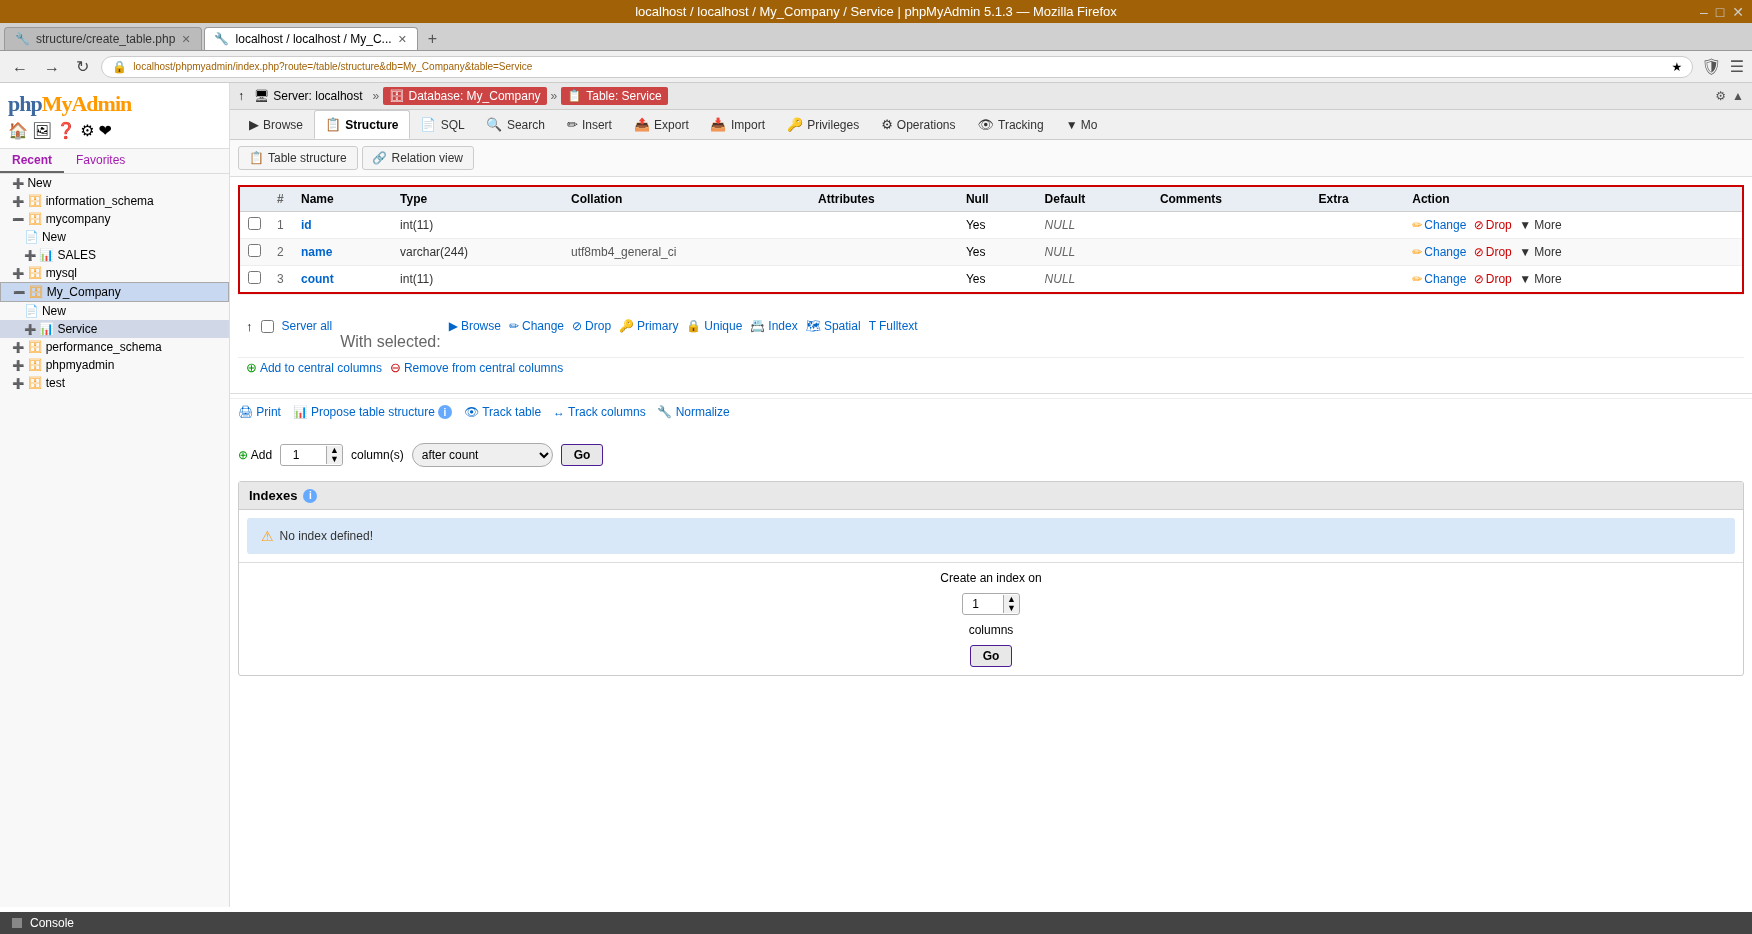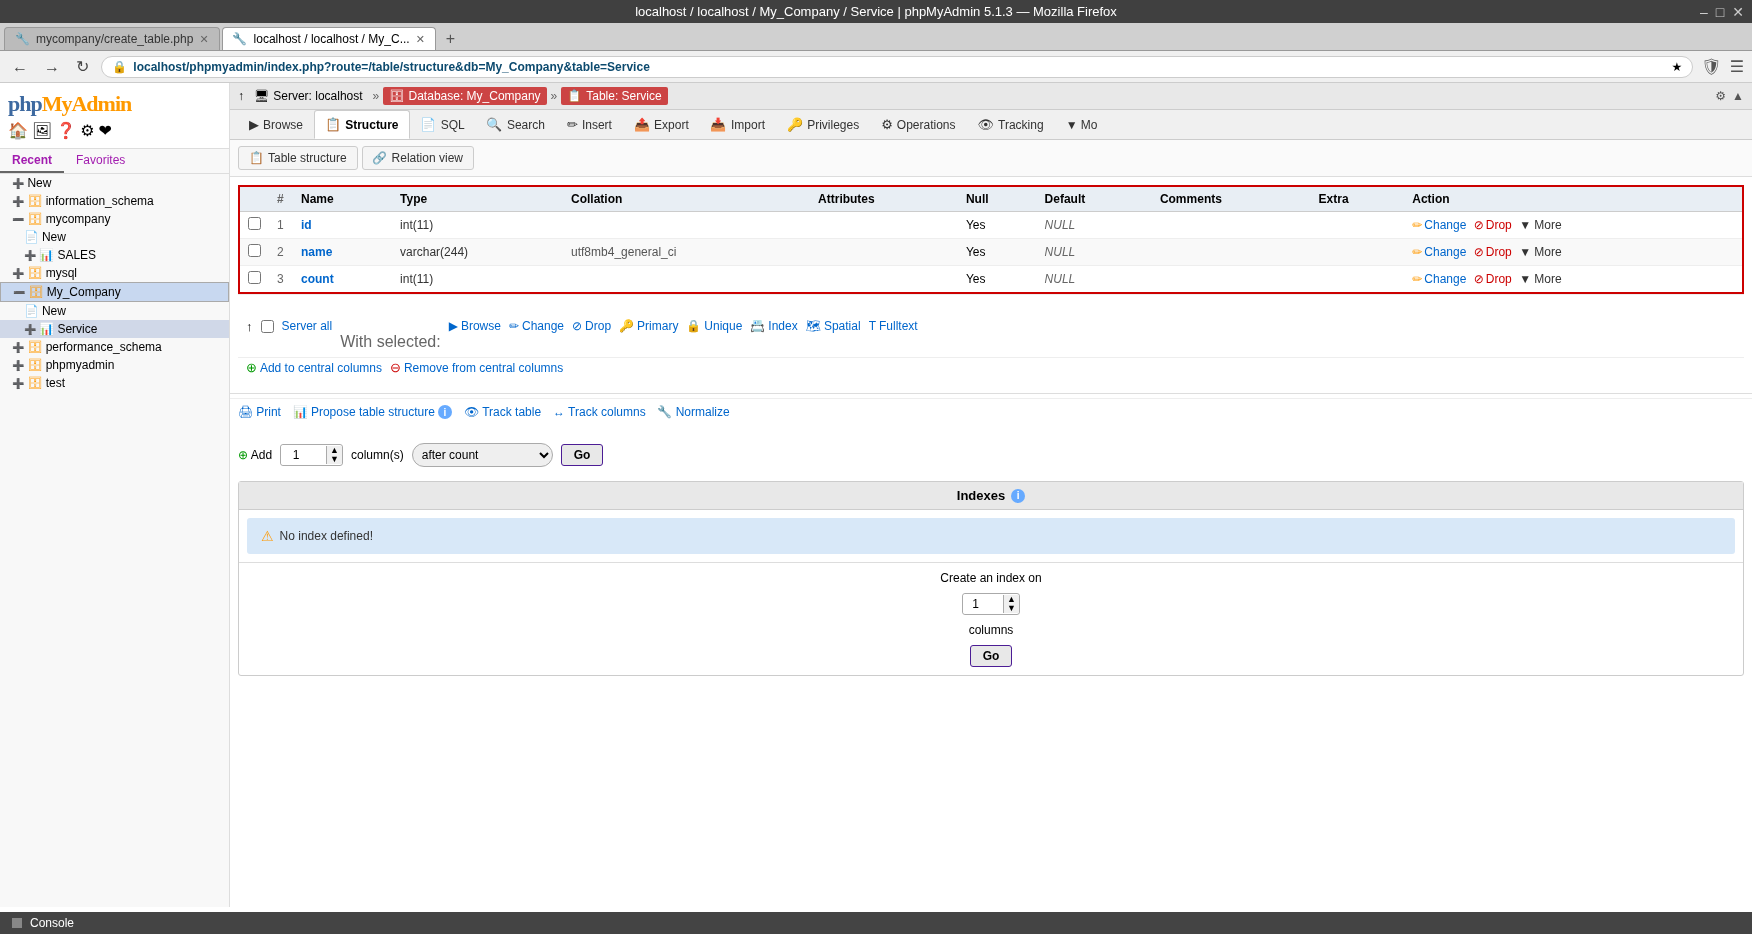--- a/index.html
+++ b/index.html
@@ -1,20 +1,20 @@
 <!DOCTYPE html>
 <html><head>
   <meta charset="utf-8">
   <style>
     * { box-sizing: border-box; margin: 0; padding: 0; }
     body { font-family: Arial, sans-serif; font-size: 13px; background: #fff; overflow: hidden; }
 
     
     .title-bar {
-      background: #404040;
+      background: #a16207;
       color: #fff;
       text-align: center;
       padding: 4px 8px;
       font-size: 13px;
       display: flex;
       align-items: center;
       justify-content: center;
       position: relative;
     }
     .title-bar-controls {
@@ -70,21 +70,21 @@
       flex: 1;
       border: 1px solid #ccc;
       border-radius: 12px;
       padding: 3px 10px;
       font-size: 12px;
       background: #fff;
       display: flex;
       align-items: center;
       gap: 6px;
     }
-    .address-text { flex: 1; color: #0c4a6e; font-size: 12px; font-weight: bold; }
+    .address-text { flex: 1; color: #a16207; font-size: 10px; }
     .address-bar-icons { display: flex; gap: 8px; color: #555; font-size: 16px; }
 
     
     .main-layout {
       display: flex;
       height: calc(934px - 110px);
     }
 
     
     .sidebar {
@@ -350,21 +350,20 @@
     }
     .indexes-header {
       background: #e8e8e8;
       padding: 6px 10px;
       font-weight: bold;
       font-size: 13px;
       display: flex;
       align-items: center;
       gap: 6px;
       border-bottom: 1px solid #ccc;
-      justify-content: center;
     }
     .info-icon {
       display: inline-flex;
       align-items: center;
       justify-content: center;
       width: 14px; height: 14px;
       background: #6af;
       color: #fff;
       border-radius: 50%;
       font-size: 10px;
@@ -430,21 +429,21 @@
   <div class="title-bar-controls">
     <span>–</span>
     <span>□</span>
     <span>✕</span>
   </div>
 </div>
 
 <div class="tab-bar">
   <div class="tab">
     <span>🔧</span>
-    <span>mycompany/create_table.php</span>
+    <span>structure/create_table.php</span>
     <span class="tab-close">✕</span>
   </div>
   <div class="tab active">
     <span>🔧</span>
     <span>localhost / localhost / My_C...</span>
     <span class="tab-close">✕</span>
   </div>
   <button class="tab-new">+</button>
 </div>
 

